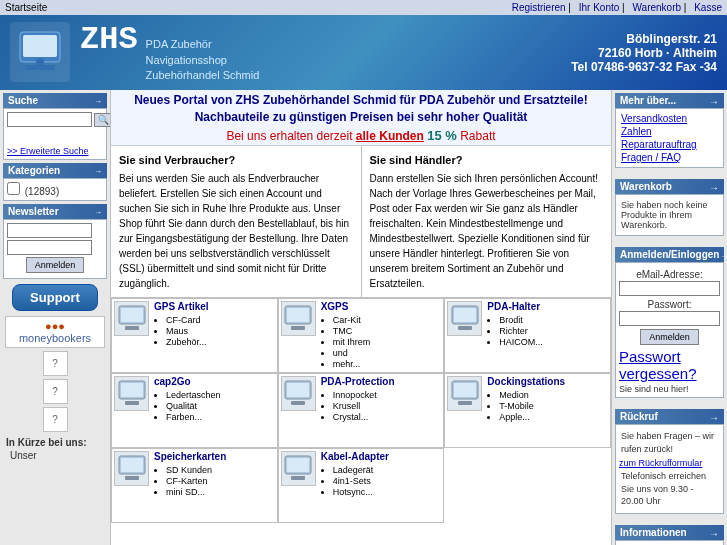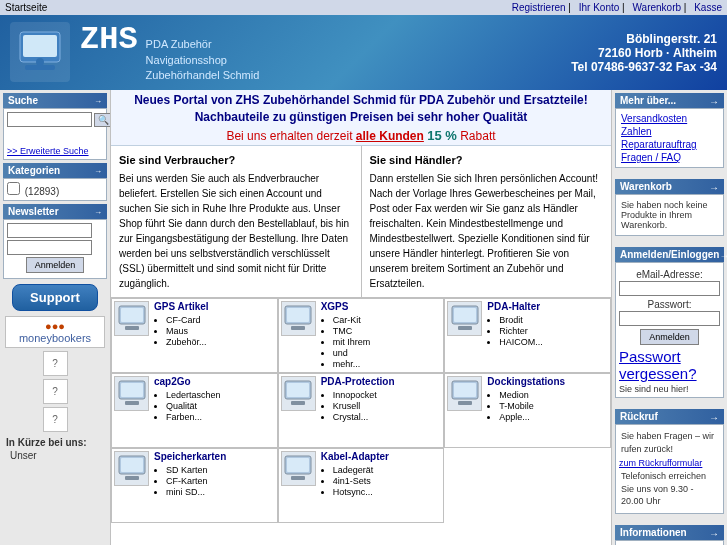--- a/index.html
+++ b/index.html
@@ -333,21 +333,21 @@
           <div class="product-img">
             <svg width="30" height="30" viewBox="0 0 30 30">
               <rect x="2" y="2" width="26" height="18" rx="2" fill="#b0c8e0" stroke="#8090a0" stroke-width="1"></rect>
               <rect x="4" y="4" width="22" height="14" rx="1" fill="#d8eaf8"></rect>
               <rect x="8" y="22" width="14" height="4" rx="1" fill="#8090a0"></rect>
             </svg>
           </div>
           <div class="product-info">
             <div class="product-title">Speicherkarten</div>
             <ul class="product-list">
-              <li>SD Karten</li>
+              <li>SD Kunden</li>
               <li>CF-Karten</li>
               <li>mini SD...</li>
             </ul>
           </div>
         </div>
         <div class="product-cell clearfix">
           <div class="product-img">
             <svg width="30" height="30" viewBox="0 0 30 30">
               <rect x="2" y="2" width="26" height="18" rx="2" fill="#b0c8e0" stroke="#8090a0" stroke-width="1"></rect>
               <rect x="4" y="4" width="22" height="14" rx="1" fill="#d8eaf8"></rect>

